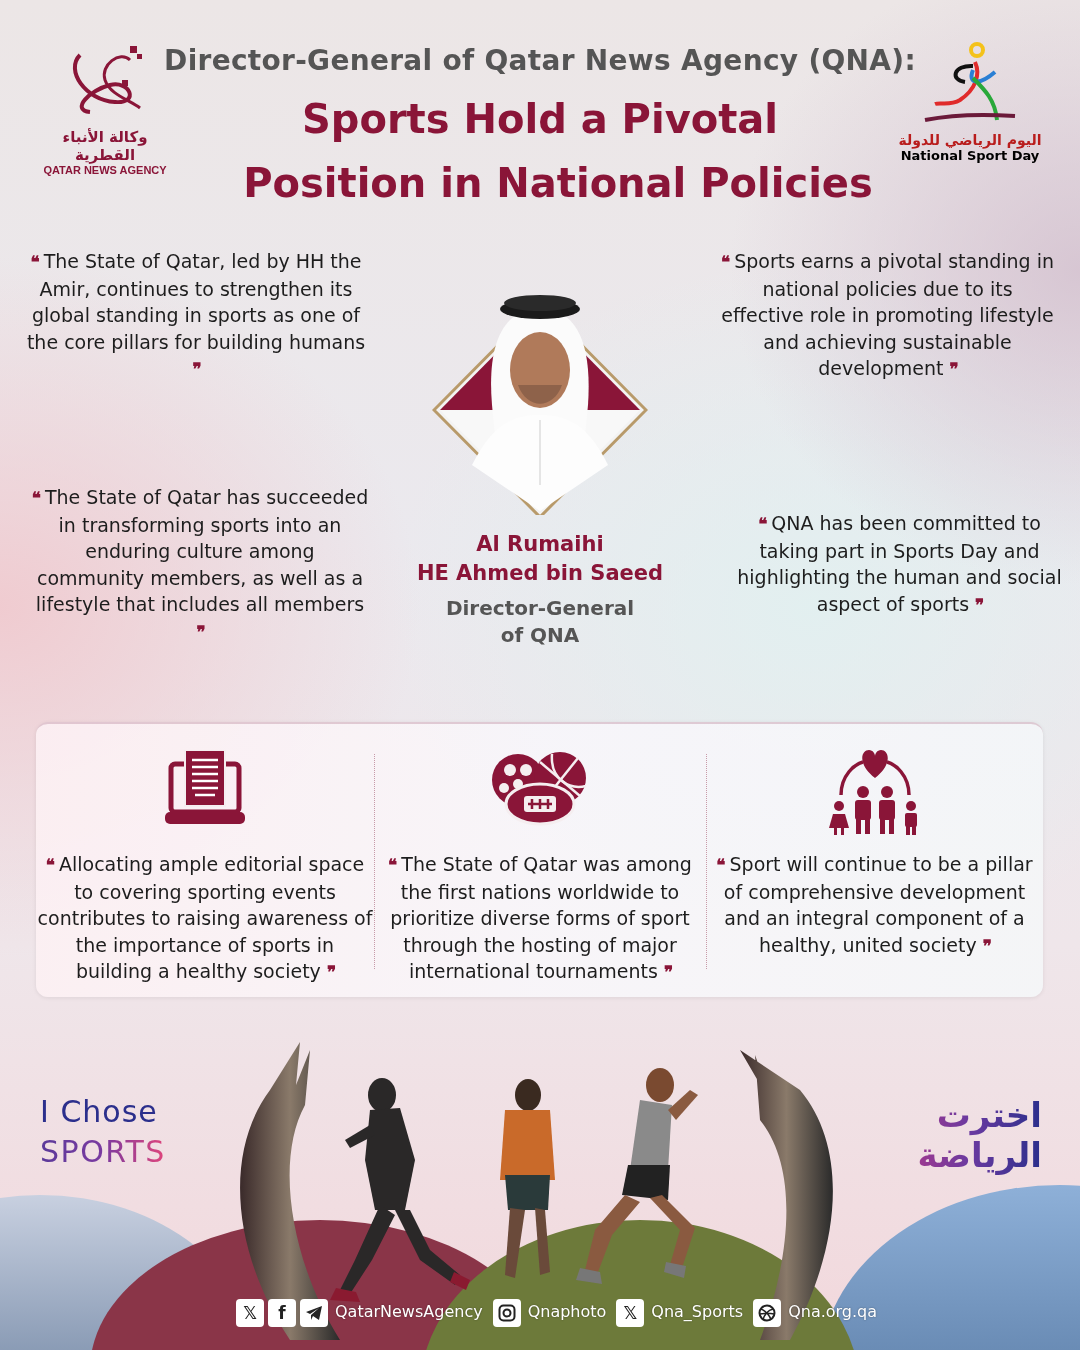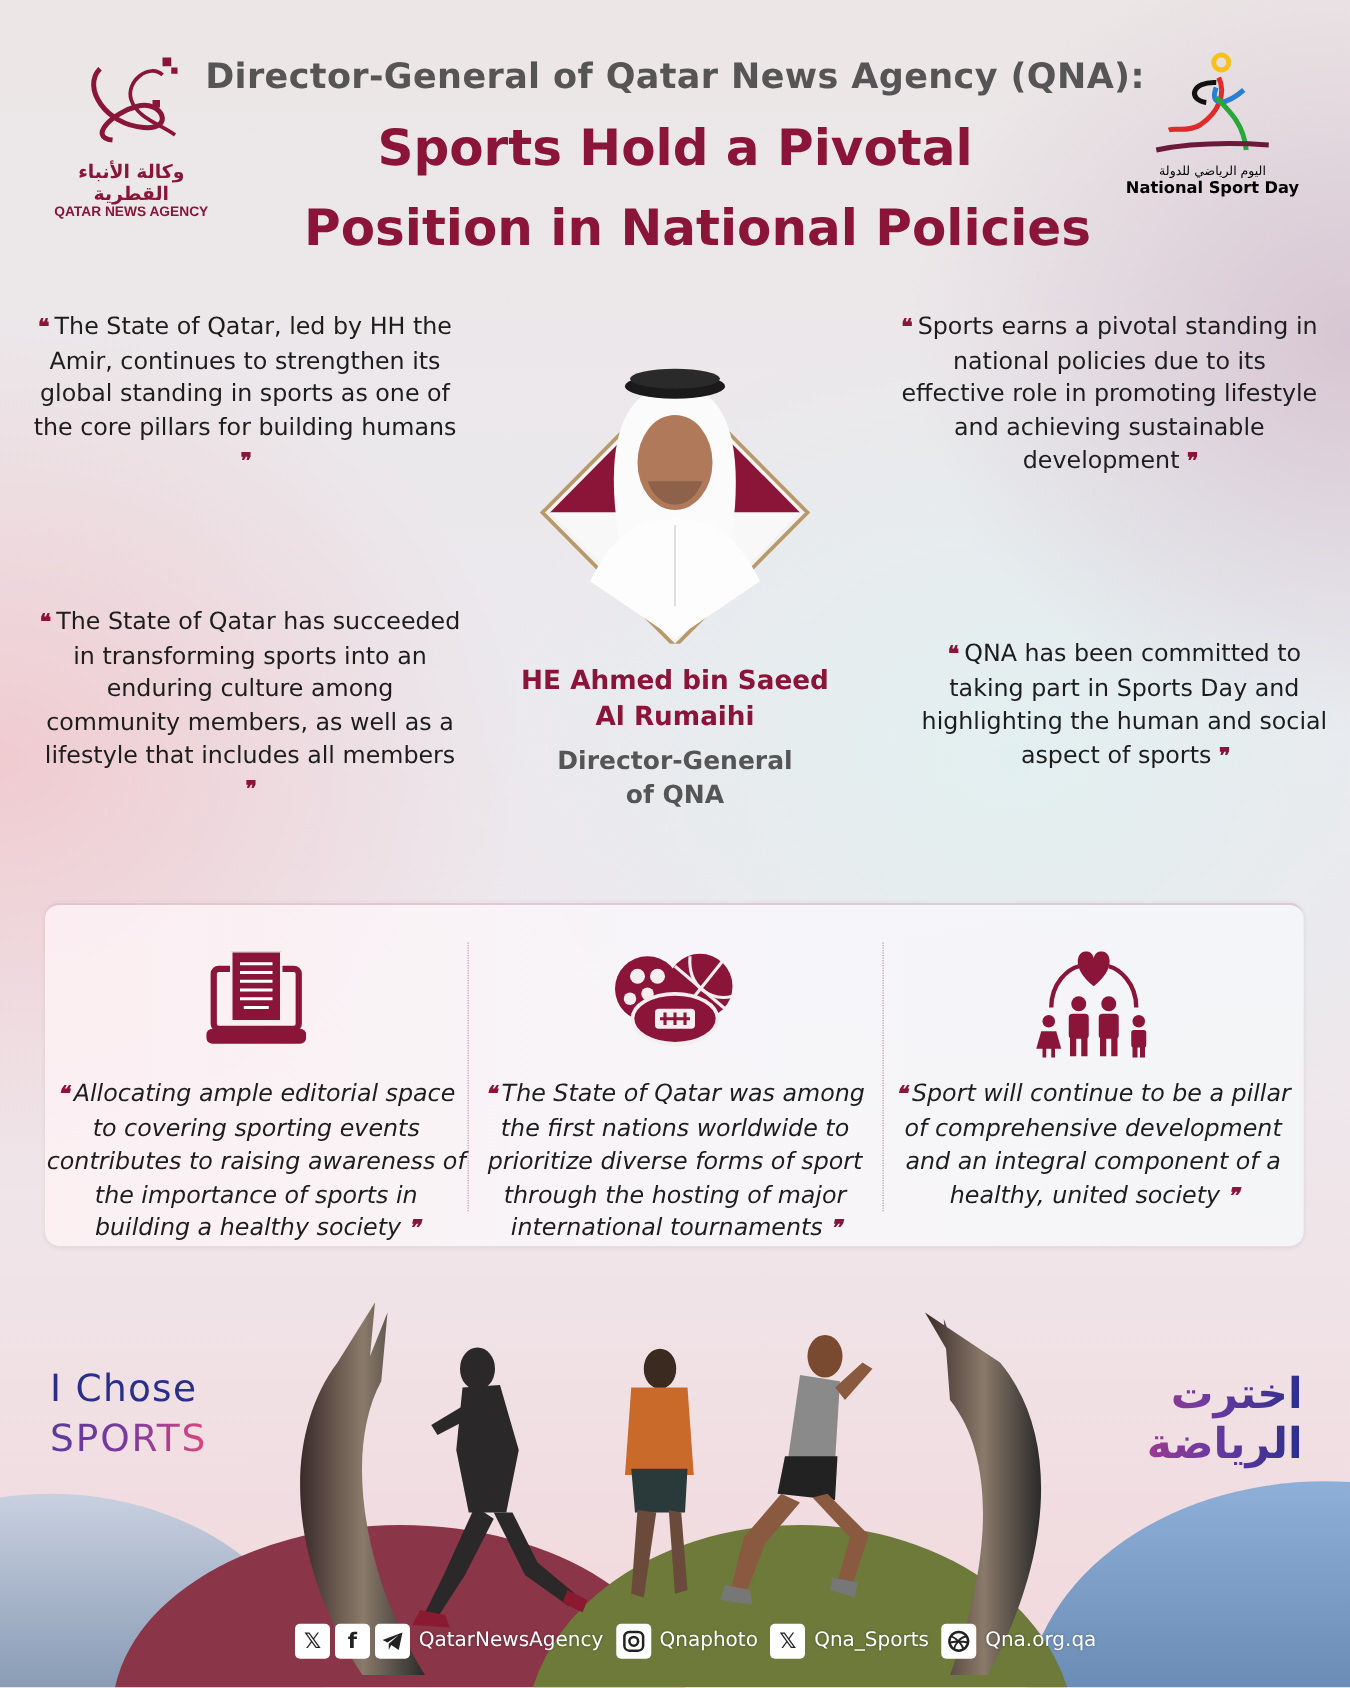--- a/index.html
+++ b/index.html
@@ -26,21 +26,21 @@
     font-size: 40px; font-weight: bold; color: #8a1538;
   }
   .title.l1 { top: 96px; }
   .title.l2 { top: 160px; padding-left: 36px; }
 
   .qna-logo { left: 30px; top: 40px; width: 150px; text-align: center; }
   .qna-logo .ar { font-size: 15px; color: #8a1538; font-weight: bold; margin-top: 4px; }
   .qna-logo .en { font-size: 11px; color: #8a1538; font-weight: bold; font-family: "Liberation Sans", sans-serif; }
 
   .nsd-logo { left: 895px; top: 40px; width: 150px; text-align: center; }
-  .nsd-logo .ar { font-size: 10px; color: #000000; font-weight: normal; margin-top: 2px; }
+  .nsd-logo .ar { font-size: 14px; color: #b91c1c; font-weight: bold; margin-top: 2px; }
   .nsd-logo .en { font-size: 13px; color: #000000; font-weight: bold; }
 
   
   .quote {
     text-align: center; font-size: 19px; line-height: 26.5px; color: #1d1d1d;
     font-family: "DejaVu Sans", sans-serif;
   }
   .qm { color: #8a1538; font-weight: bold; font-size: 17px; letter-spacing: -2px; font-family: "DejaVu Serif", serif; }
   .q1 { left: 26px; width: 340px; top: 248px; }
   .q2 { left: 720px; width: 335px; top: 248px; }
@@ -53,21 +53,21 @@
   .person-role { left: 380px; width: 320px; top: 595px; text-align: center; font-size: 20px; line-height: 27px; font-weight: bold; color: #555; }
 
   
   .panel {
     left: 36px; top: 722px; width: 1007px; height: 275px;
     border-radius: 12px;
     background: linear-gradient(90deg, rgba(252,240,243,0.9), rgba(248,246,250,0.9), rgba(244,246,248,0.9));
     border-top: 2px solid rgba(200,160,175,0.5);
     box-shadow: 0 1px 4px rgba(0,0,0,0.08);
   }
-  .card { position: absolute; top: 11px; height: 275px; font-style: italic; }
+  .card { position: absolute; top: 0; height: 275px; }
   .card .icon { position: absolute; left: 50%; transform: translateX(-50%); top: 26px; }
   .card .text { position: absolute; left: 0; right: 0; top: 127px; text-align: center; font-size: 19px; line-height: 26.5px; color: #1d1d1d; }
   .divider { position: absolute; top: 30px; height: 215px; width: 0; border-left: 1.5px dotted #c79aa8; }
 
   
   .bottom-scene { left: 0; top: 1010px; width: 1080px; height: 340px; overflow: hidden; }
   .chose { left: 40px; top: 1092px; font-family: "DejaVu Sans", sans-serif; font-weight: normal; line-height: 40px; }
   .chose .a { font-size: 30px; color: #2b2f8c; letter-spacing: 1px; }
   .chose .b { font-size: 30px; letter-spacing: 1.5px;
     background: linear-gradient(90deg, #5b3a9a, #7a3aa0 50%, #e0457b);
@@ -144,22 +144,22 @@
     <ellipse cx="108" cy="18" rx="36" ry="8" fill="#2a2a2a"></ellipse>
 
     <ellipse cx="108" cy="85" rx="30" ry="38" fill="#b07a5a"></ellipse>
     <path d="M86 100 C95 125, 121 125, 130 100" fill="#6b4a3a" opacity="0.5"></path>
 
     <path d="M40 180 C60 140, 80 130, 108 130 C136 130, 156 140, 176 180 L108 226 Z" fill="#fdfdfd"></path>
     <line x1="108" y1="135" x2="108" y2="200" stroke="#ddd" stroke-width="1.5"></line>
   </svg>
 </div>
 <div class="abs person-name">
+  <div>Al Rumaihi</div>
   <div>HE Ahmed bin Saeed</div>
-  <div>Al Rumaihi</div>
 </div>
 <div class="abs person-role">
   <div>Director-General</div>
   <div>of QNA</div>
 </div>
 
 <div class="abs panel">
   <div class="card" style="left:0; width:338px;">
     <div class="icon">
       <svg width="80" height="80" viewBox="0 0 80 80">

